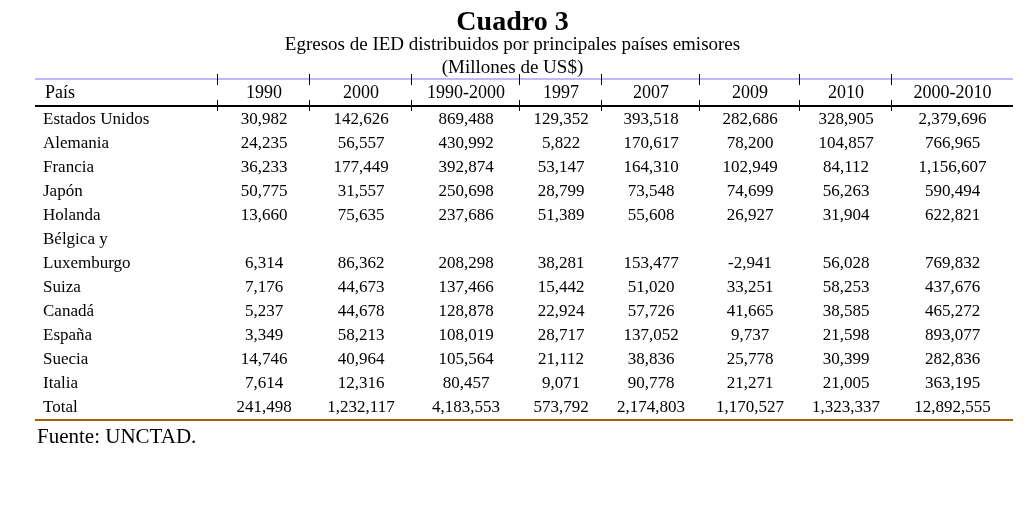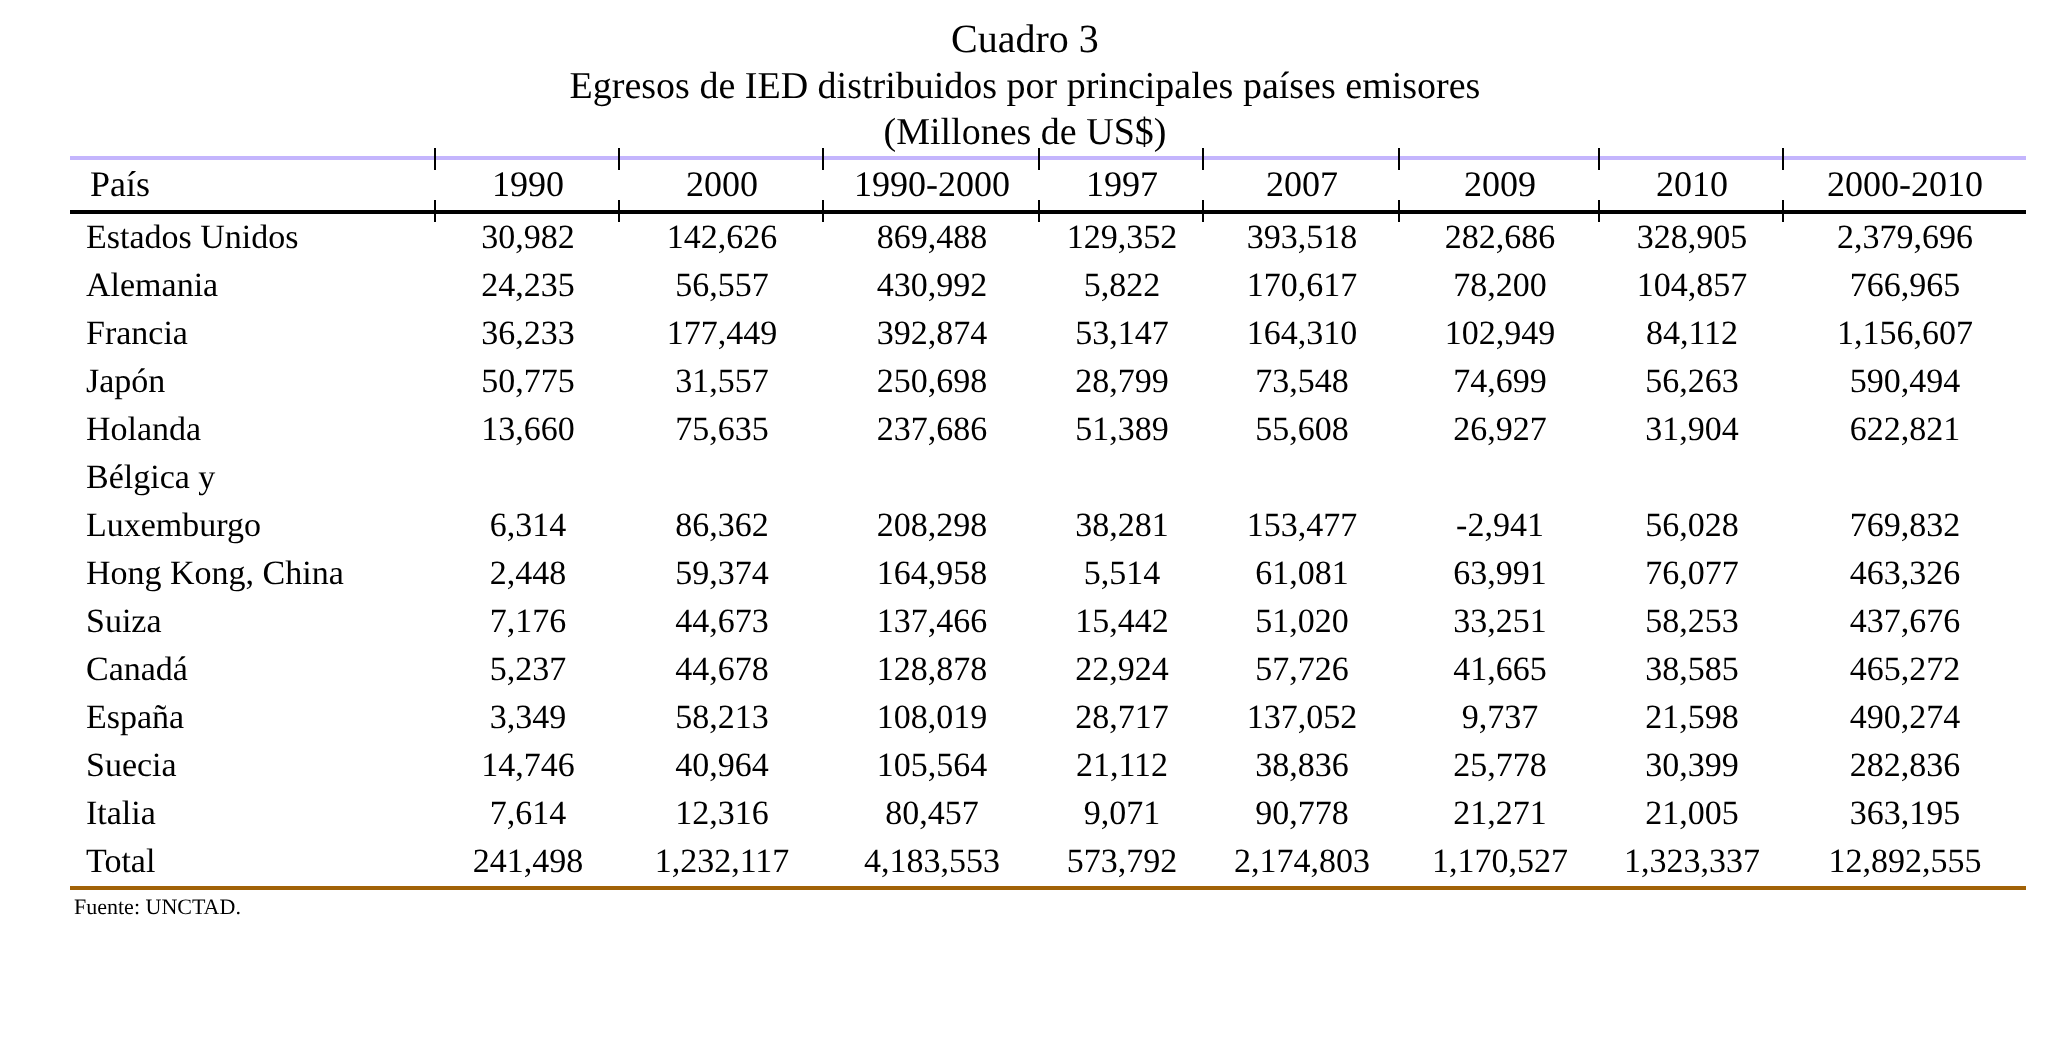--- a/index.html
+++ b/index.html
@@ -16,22 +16,22 @@
     overflow: hidden;
     background: #ffffff;
   }
   .titles {
     padding-top: 9px;
     text-align: center;
     font-size: 19px;
     line-height: 23px;
   }
   .table-title {
-    font-weight: normal;
-    font-size: 20px;
+    font-weight: bold;
+    font-size: 28px;
   }
   table.data-table {
     margin-left: 35px;
     margin-top: 0;
     width: 978px;
     border-collapse: collapse;
     table-layout: fixed;
     font-size: 17px;
   }
   table.data-table th {
@@ -79,21 +79,21 @@
   table.data-table td:first-child {
     text-align: left;
     padding-left: 8px;
   }
   table.data-table tbody tr:last-child td {
     border-bottom: 2px solid #a16207;
   }
   .source-note {
     margin-left: 37px;
     margin-top: 3px;
-    font-size: 11px;
+    font-size: 21px;
   }
 </style>
 </head>
 <body>
 
 <div class="page">
 
   <div class="titles">
     <div class="table-title">Cuadro 3</div>
     <div class="table-subtitle">Egresos de IED distribuidos por principales países emisores</div>
@@ -187,31 +187,20 @@
           <td>6,314</td>
           <td>86,362</td>
           <td>208,298</td>
           <td>38,281</td>
           <td>153,477</td>
           <td>-2,941</td>
           <td>56,028</td>
           <td>769,832</td>
         </tr>
         <tr>
-          <td>Hong Kong, China</td>
-          <td>2,448</td>
-          <td>59,374</td>
-          <td>164,958</td>
-          <td>5,514</td>
-          <td>61,081</td>
-          <td>63,991</td>
-          <td>76,077</td>
-          <td>463,326</td>
-        </tr>
-        <tr>
           <td>Suiza</td>
           <td>7,176</td>
           <td>44,673</td>
           <td>137,466</td>
           <td>15,442</td>
           <td>51,020</td>
           <td>33,251</td>
           <td>58,253</td>
           <td>437,676</td>
         </tr>
@@ -228,21 +217,21 @@
         </tr>
         <tr>
           <td>España</td>
           <td>3,349</td>
           <td>58,213</td>
           <td>108,019</td>
           <td>28,717</td>
           <td>137,052</td>
           <td>9,737</td>
           <td>21,598</td>
-          <td>490,274</td>
+          <td>893,077</td>
         </tr>
         <tr>
           <td>Suecia</td>
           <td>14,746</td>
           <td>40,964</td>
           <td>105,564</td>
           <td>21,112</td>
           <td>38,836</td>
           <td>25,778</td>
           <td>30,399</td>

